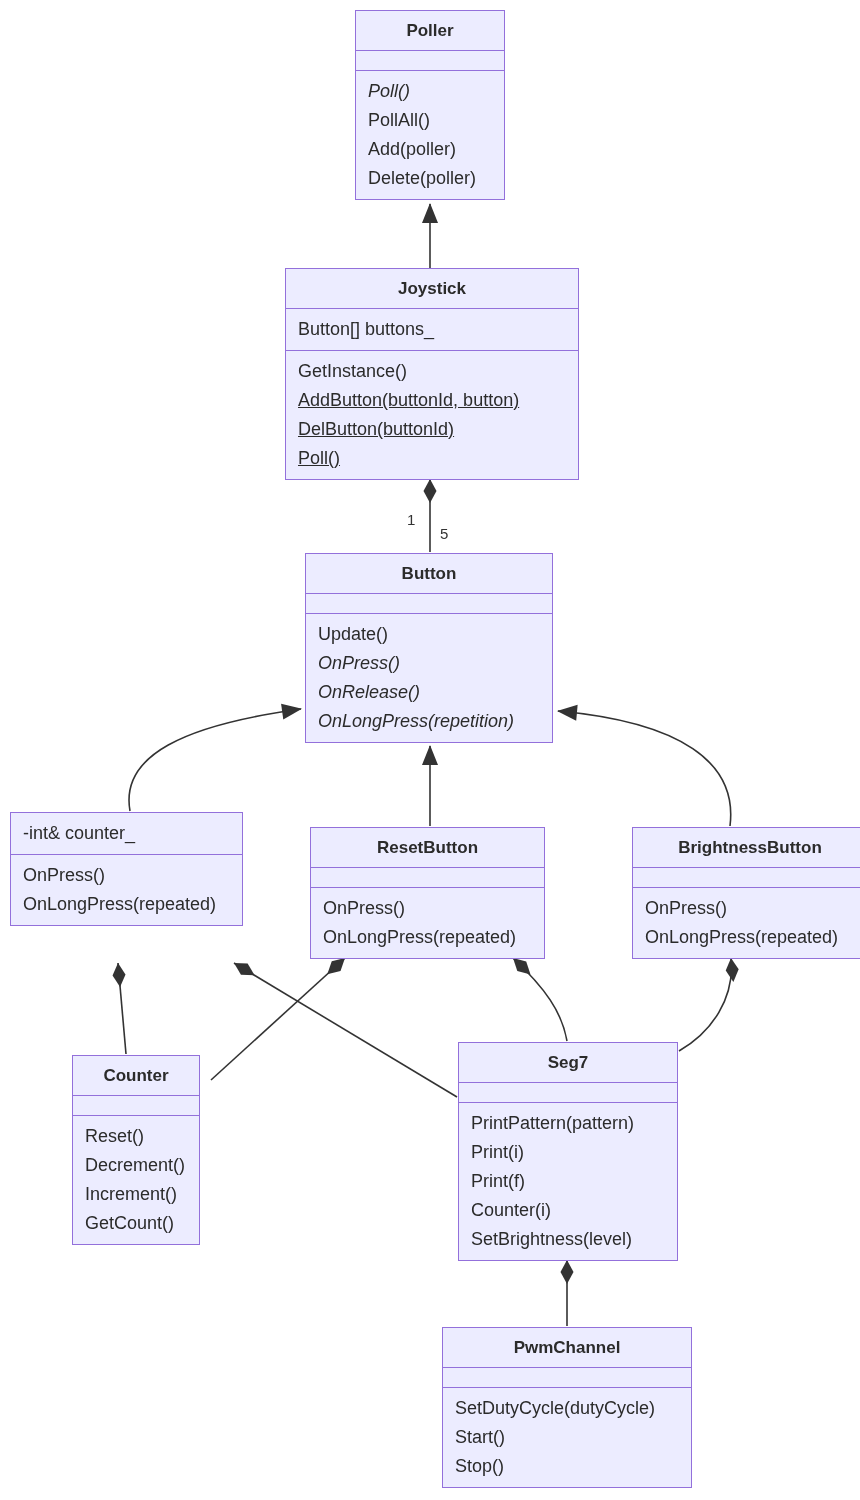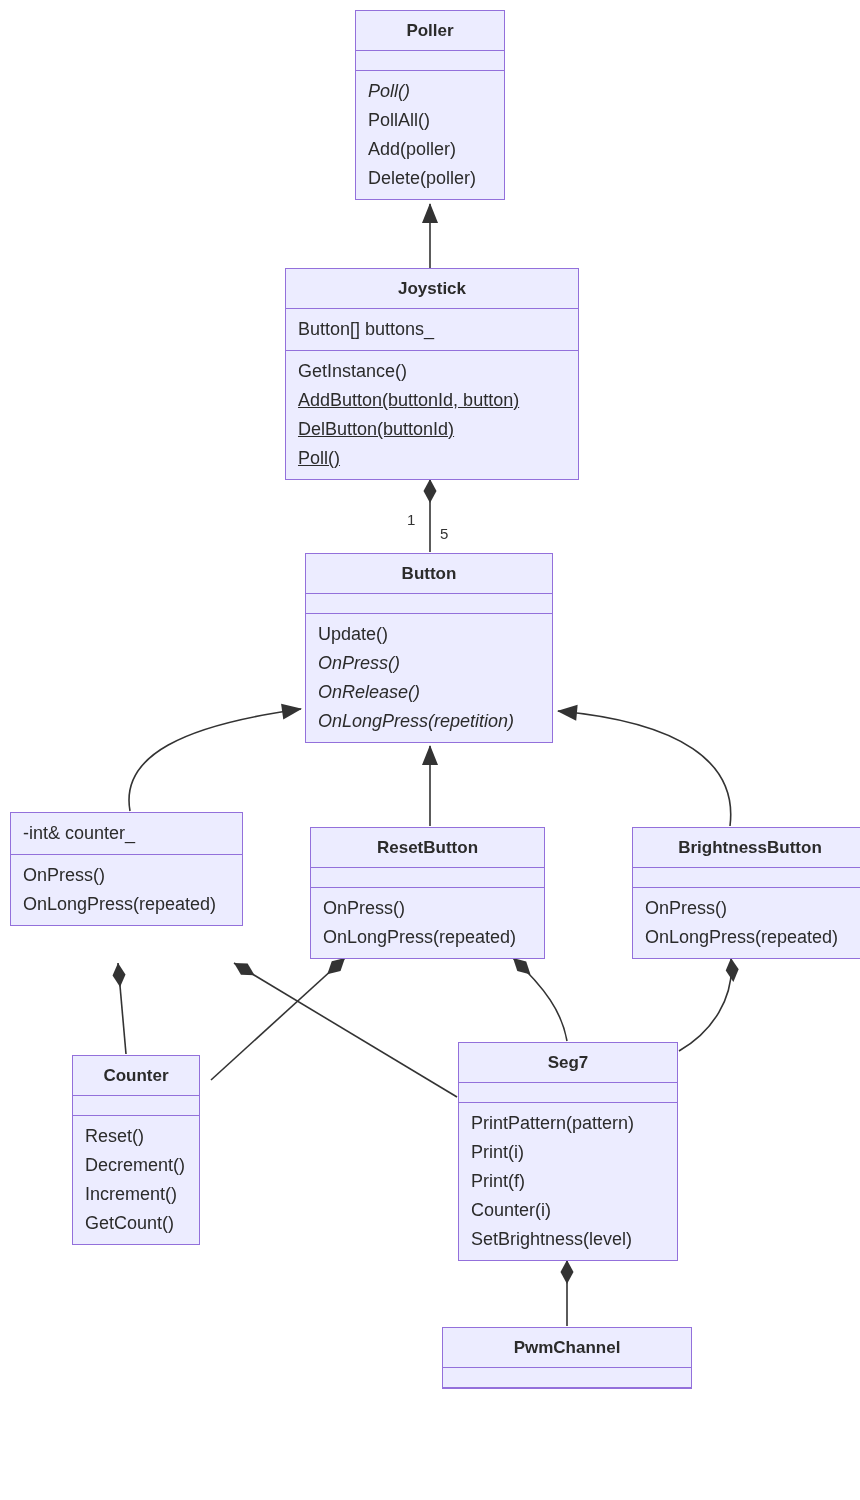--- a/index.html
+++ b/index.html
@@ -175,15 +175,20 @@
         <div class="member">Print(i)</div>
         <div class="member">Print(f)</div>
         <div class="member">Counter(i)</div>
         <div class="member">SetBrightness(level)</div>
       </div>
   </div>
 
   <div class="class-box" style="left:442px;top:1327px;width:250px">
     <div class="cls-title">PwmChannel</div>
     <div class="cls-attrs"></div>
+    <div class="cls-methods">
+        <div class="member">SetDutyCycle(dutyCycle)</div>
+        <div class="member">Start()</div>
+        <div class="member">Stop()</div>
+      </div>
   </div>
 
 </div>
 
 </body></html>

